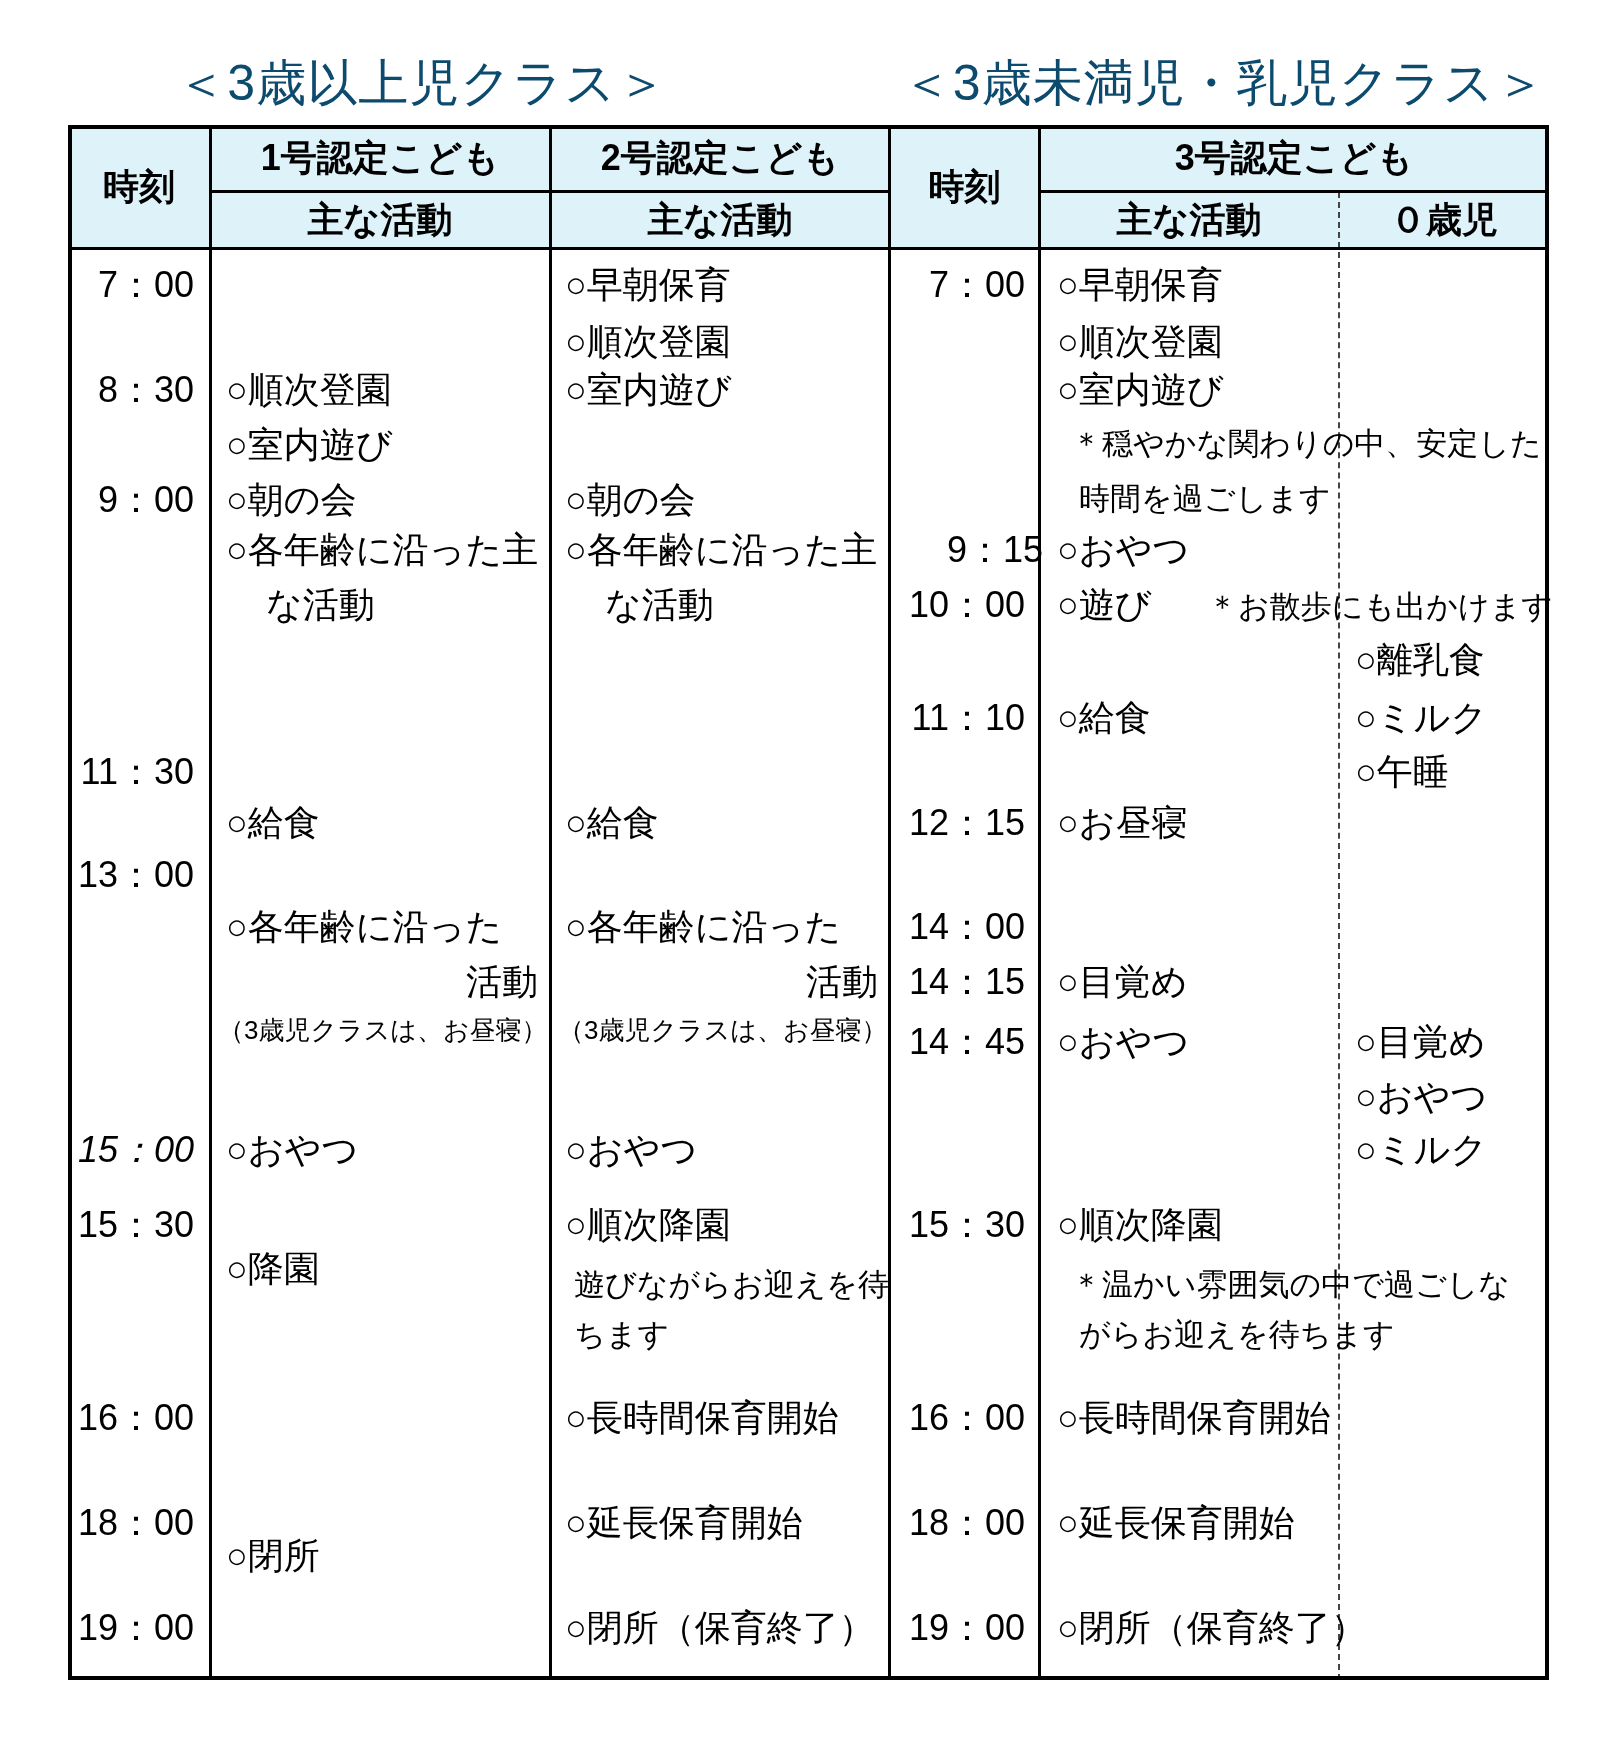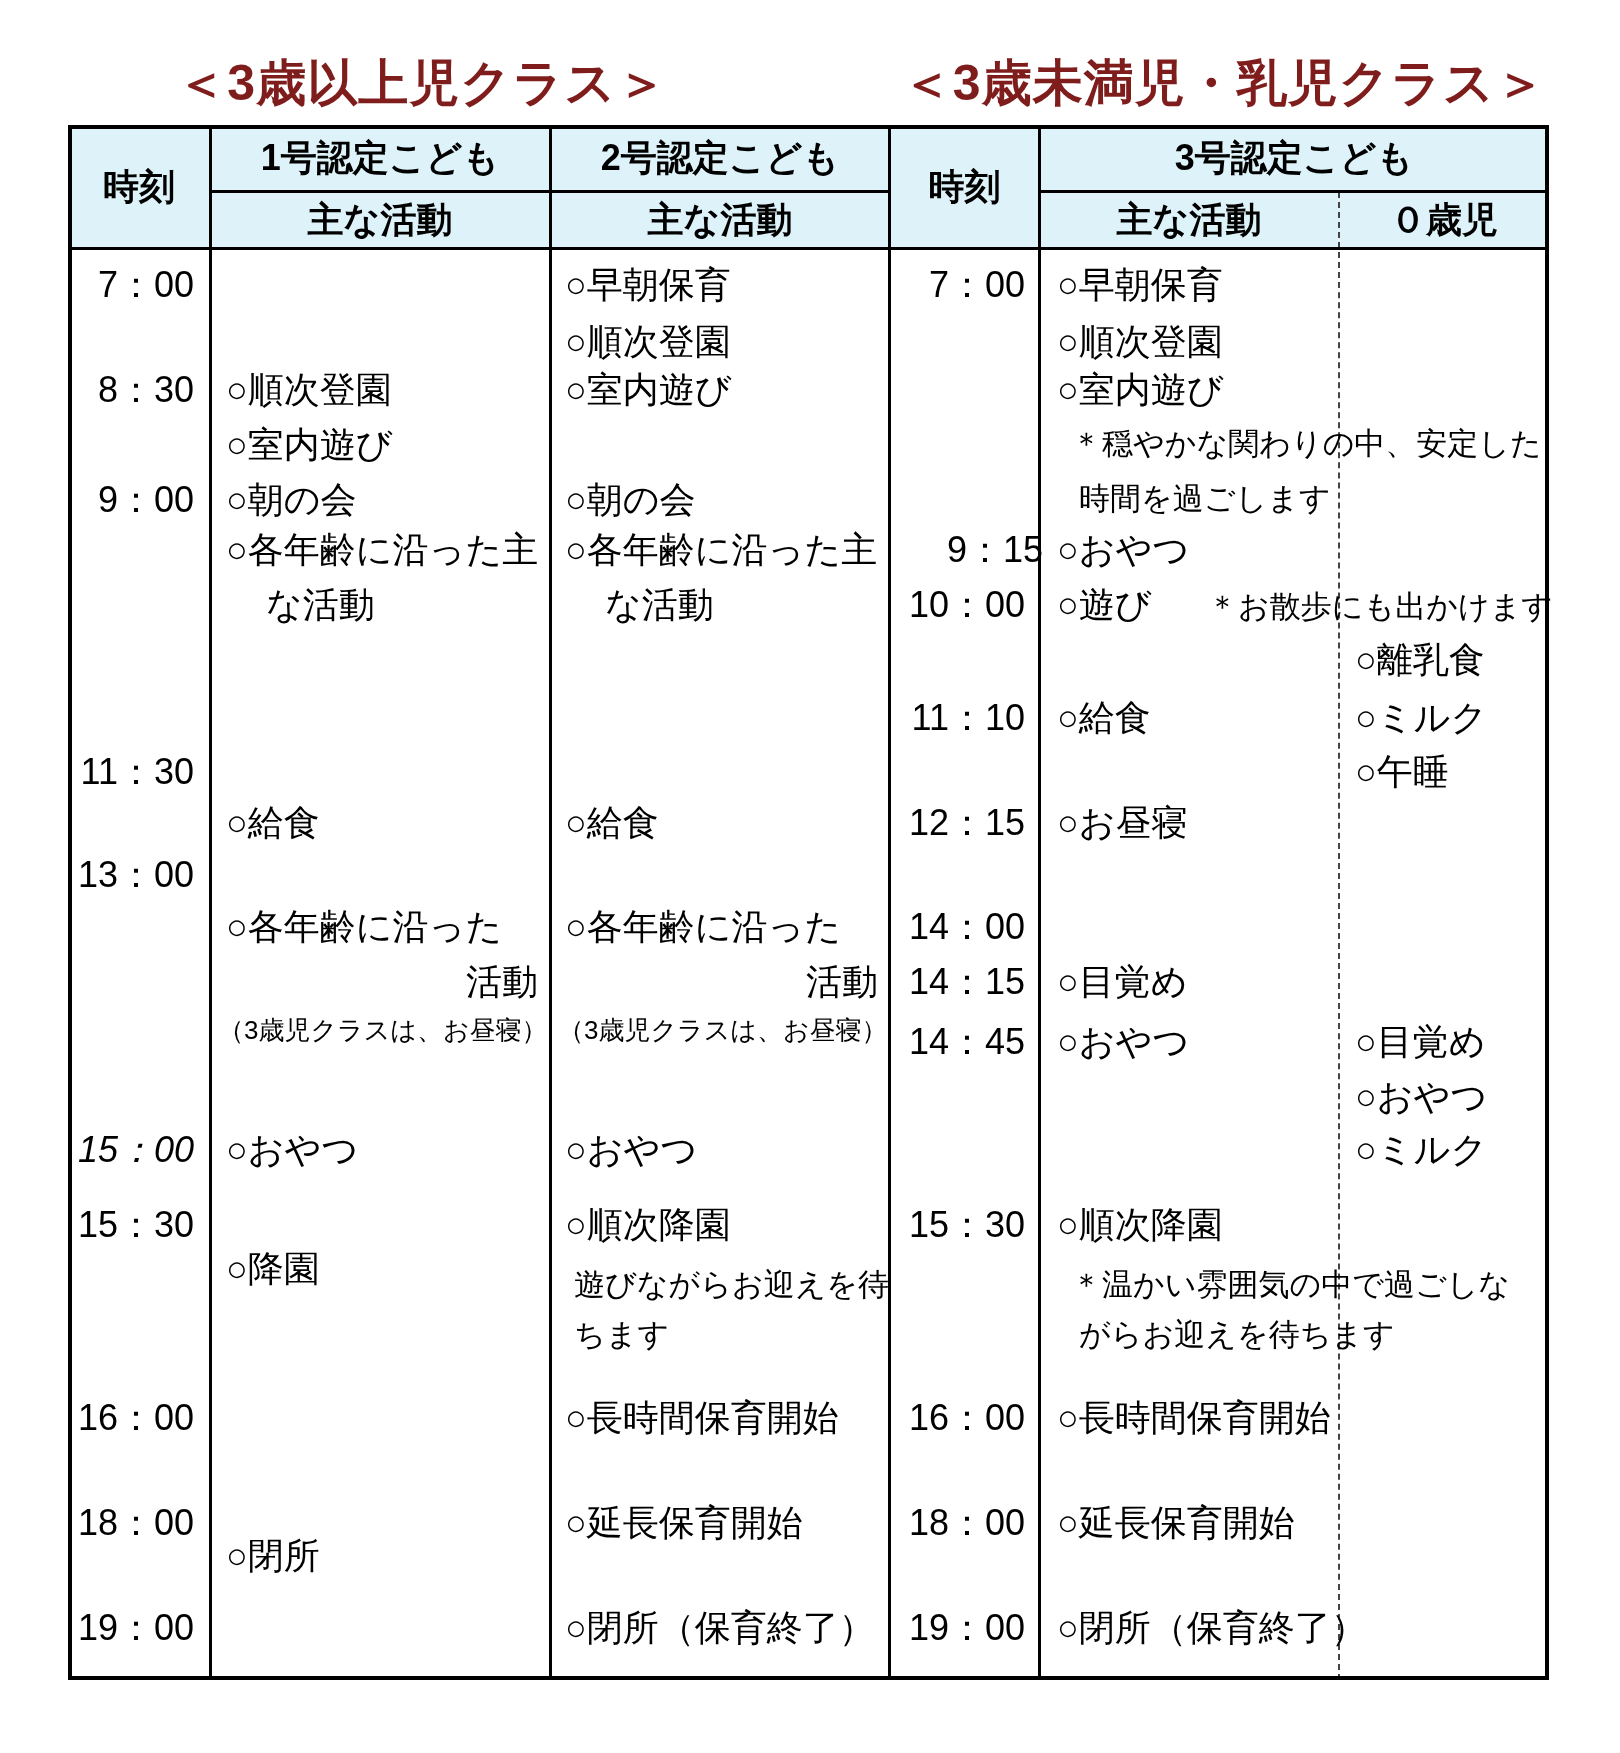--- a/index.html
+++ b/index.html
@@ -2,21 +2,21 @@
 <html style="--header-bg: #def3f9; --border: #000000; --dashed: #444444;"><head>
 <meta charset="utf-8">
 <style>
   html,body{margin:0;padding:0;background:#ffffff;}
   #canvas{
     position:relative;width:1620px;height:1753px;background:#fff;
     font-family:"Liberation Sans","DejaVu Sans",sans-serif;color:#000;overflow:hidden;
   }
   .title{
     position:absolute;top:50px;transform:translateX(-50%);
-    font-size:50px;font-weight:bold;letter-spacing:1px;color:#7f1d1d;white-space:nowrap;
+    font-size:50px;font-weight:normal;letter-spacing:1px;color:#0c4a6e;white-space:nowrap;
   }
   #title-left{left:422px;}
   #title-right{left:1224px;}
   #header-bg{position:absolute;left:68px;top:125px;width:1481px;height:124px;background:var(--header-bg,#def3f9);}
   #frame{position:absolute;left:68px;top:125px;width:1481px;height:1555px;border:4px solid var(--border,#000);box-sizing:border-box;}
   .vline{position:absolute;top:125px;height:1555px;width:3px;background:var(--border,#000);}
   .hline{position:absolute;height:3px;background:var(--border,#000);}
   #dashed-divider{position:absolute;left:1338px;top:192px;height:1488px;width:0;border-left:2px dashed var(--dashed,#444);}
   .hcell{
     position:absolute;display:flex;align-items:center;justify-content:center;

